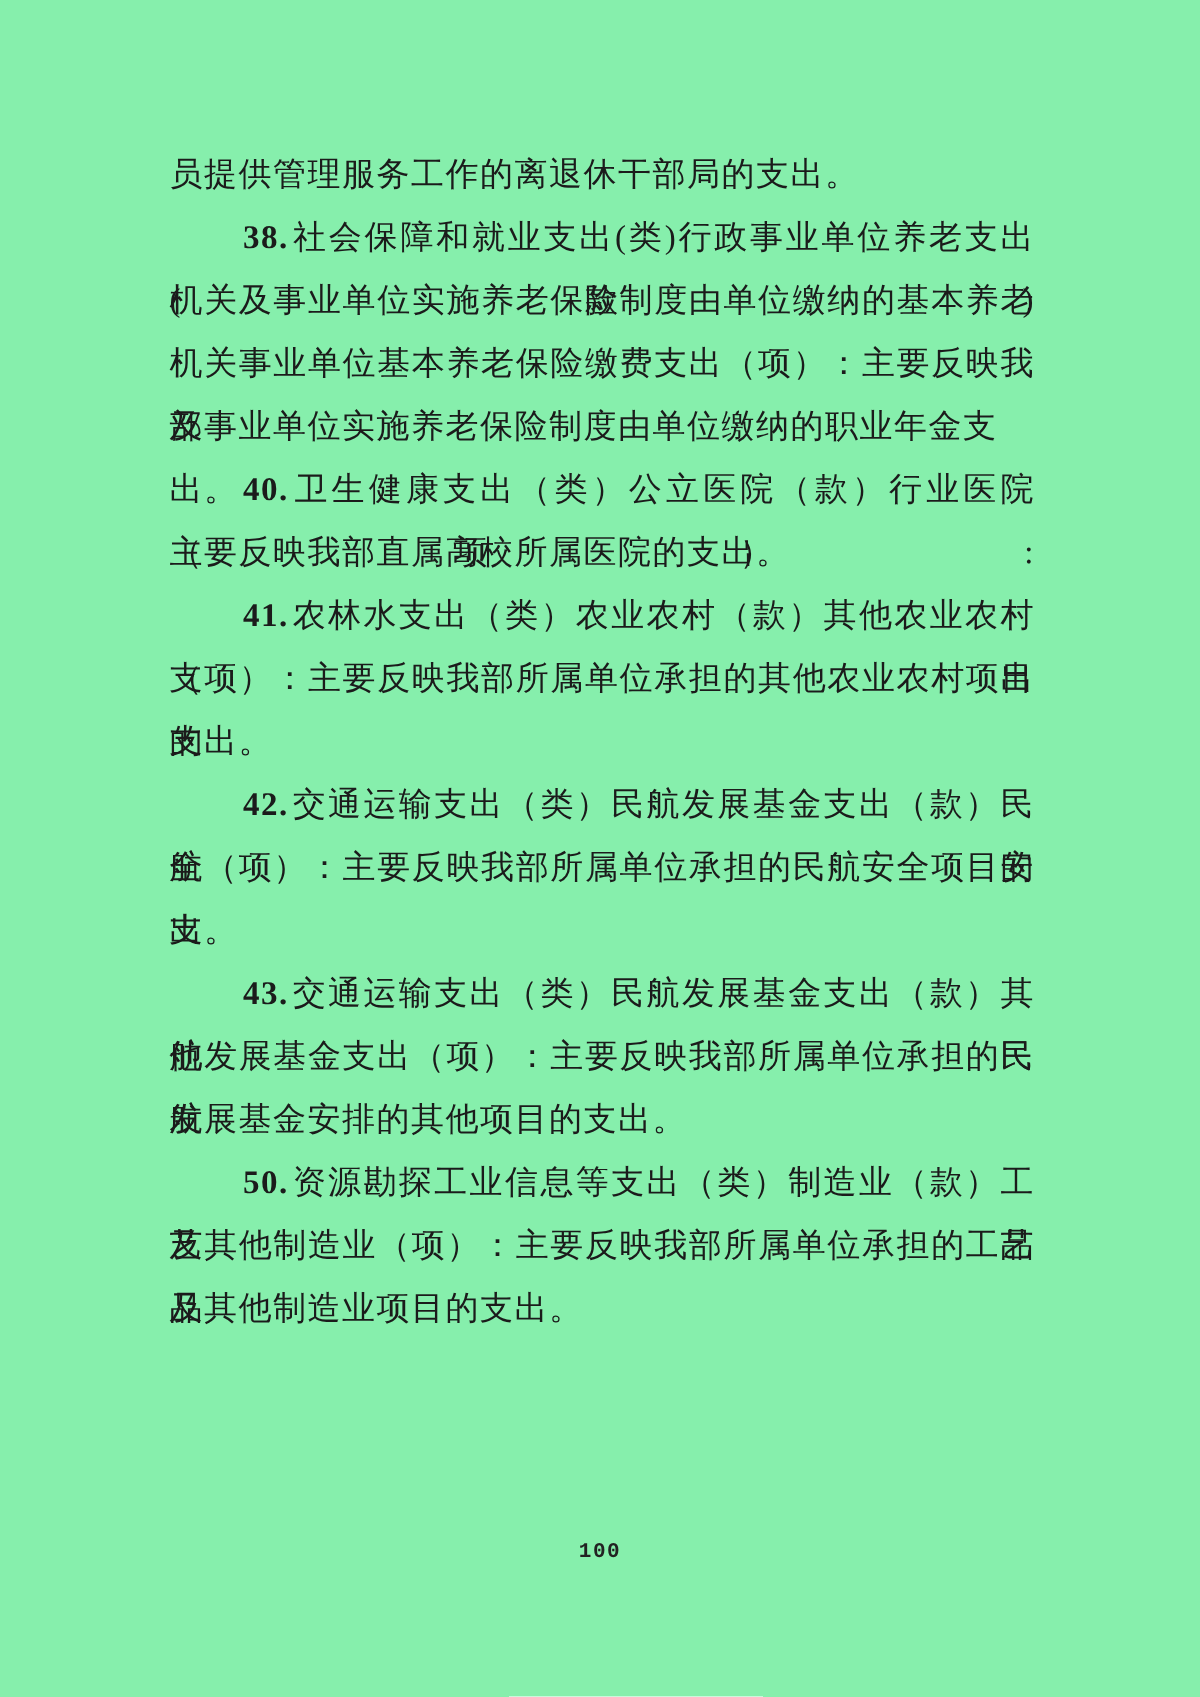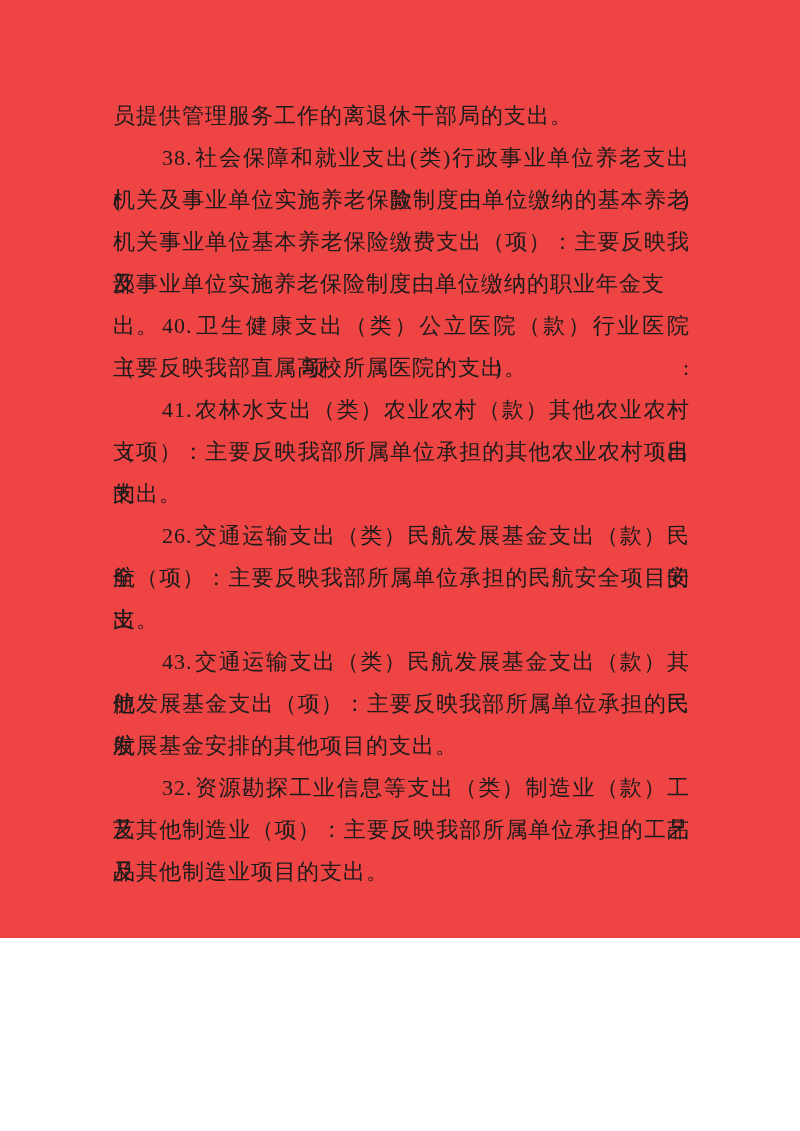--- a/index.html
+++ b/index.html
@@ -3,22 +3,22 @@
 <meta charset="utf-8">
 <style>
   html, body {
     margin: 0;
     padding: 0;
     background: #ffffff;
   }
   .page {
     position: relative;
     width: 800px;
-    height: 938px;
-    background: #ef4444;
+    height: 1131px;
+    background: #86efac;
     font-family: "Liberation Serif", "DejaVu Serif", serif;
     color: #1b1b1b;
     overflow: hidden;
   }
   .text-block {
     position: absolute;
     left: 113px;
     top: 95px;
     width: 577px;
     font-size: 22px;
@@ -34,21 +34,21 @@
     white-space: normal;
   }
   .ln.end {
     text-align: left;
     text-align-last: left;
   }
   .ln.first {
     text-indent: 49px;
   }
   .num {
-    font-weight: 400;
+    font-weight: 700;
     font-family: "Liberation Serif", "DejaVu Serif", serif;
     padding-right: 2px;
   }
   .page-number {
     position: absolute;
     left: 0;
     top: 1027px;
     width: 100%;
     text-align: center;
     font-family: "Liberation Mono", "DejaVu Sans Mono", monospace;
@@ -83,33 +83,33 @@
       <span class="ln end">主要反映我部直属高校所属医院的支出。</span>
     </p>
 
     <p class="para">
       <span class="ln first"><b class="num">41.</b><span>农林水支出（类）农业农村（款）其他农业农村支出</span></span>
       <span class="ln">（项）：主要反映我部所属单位承担的其他农业农村项目的</span>
       <span class="ln end">支出。</span>
     </p>
 
     <p class="para">
-      <span class="ln first"><b class="num">26.</b><span>交通运输支出（类）民航发展基金支出（款）民航安</span></span>
+      <span class="ln first"><b class="num">42.</b><span>交通运输支出（类）民航发展基金支出（款）民航安</span></span>
       <span class="ln">全（项）：主要反映我部所属单位承担的民航安全项目的支</span>
       <span class="ln end">出。</span>
     </p>
 
     <p class="para">
       <span class="ln first"><b class="num">43.</b><span>交通运输支出（类）民航发展基金支出（款）其他民</span></span>
       <span class="ln">航发展基金支出（项）：主要反映我部所属单位承担的民航</span>
       <span class="ln end">发展基金安排的其他项目的支出。</span>
     </p>
 
     <p class="para">
-      <span class="ln first"><b class="num">32.</b><span>资源勘探工业信息等支出（类）制造业（款）工艺品</span></span>
+      <span class="ln first"><b class="num">50.</b><span>资源勘探工业信息等支出（类）制造业（款）工艺品</span></span>
       <span class="ln">及其他制造业（项）：主要反映我部所属单位承担的工艺品</span>
       <span class="ln end">及其他制造业项目的支出。</span>
     </p>
 
   </div>
 
   <div class="page-number">100</div>
 </div>
 
 </body></html>

